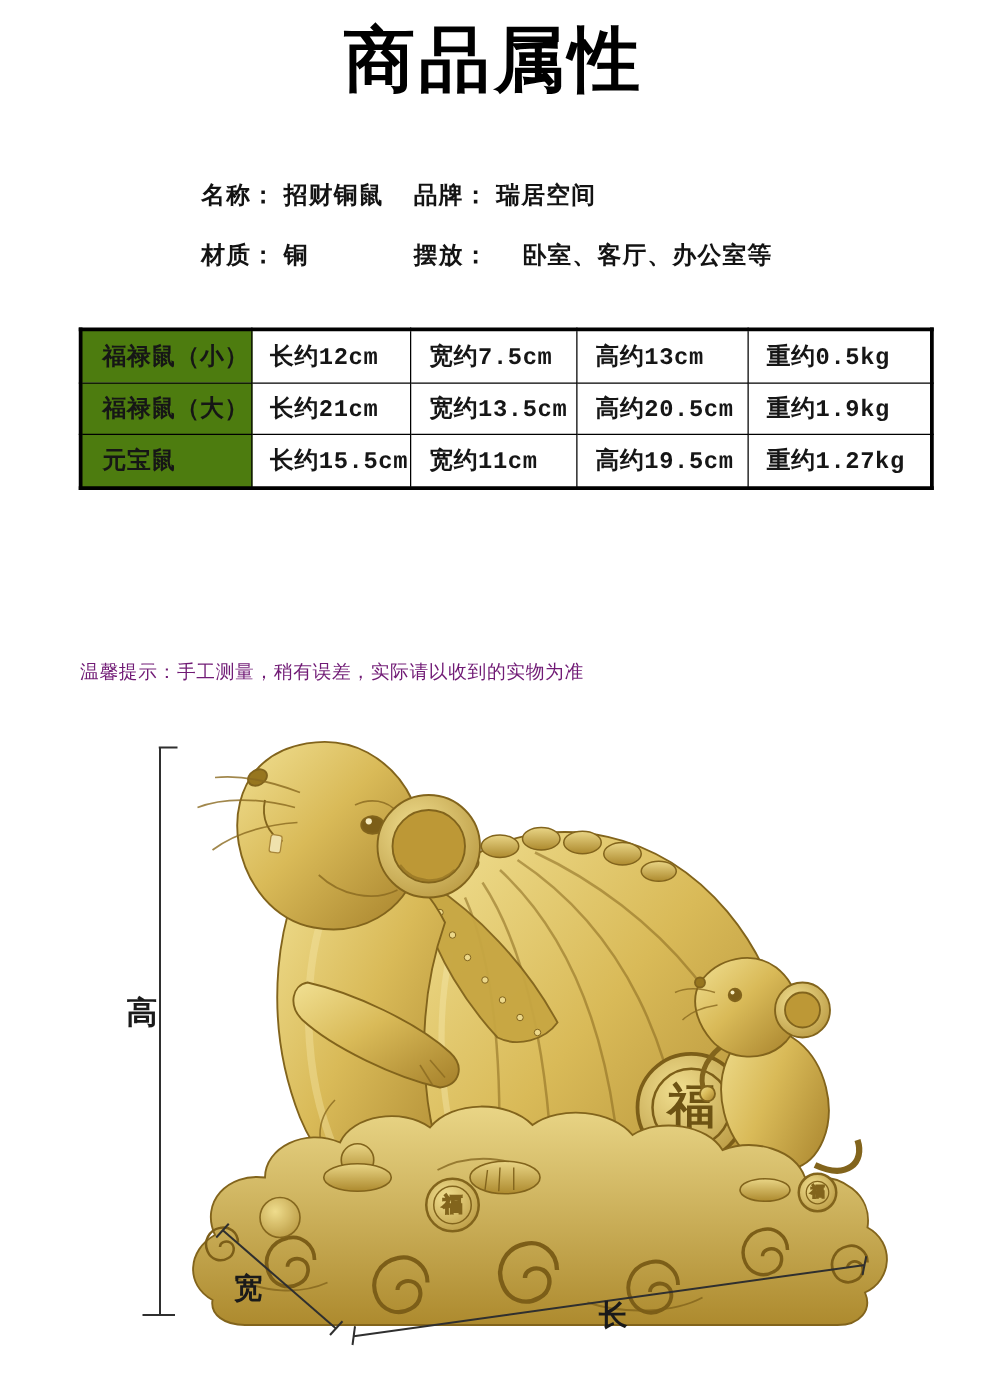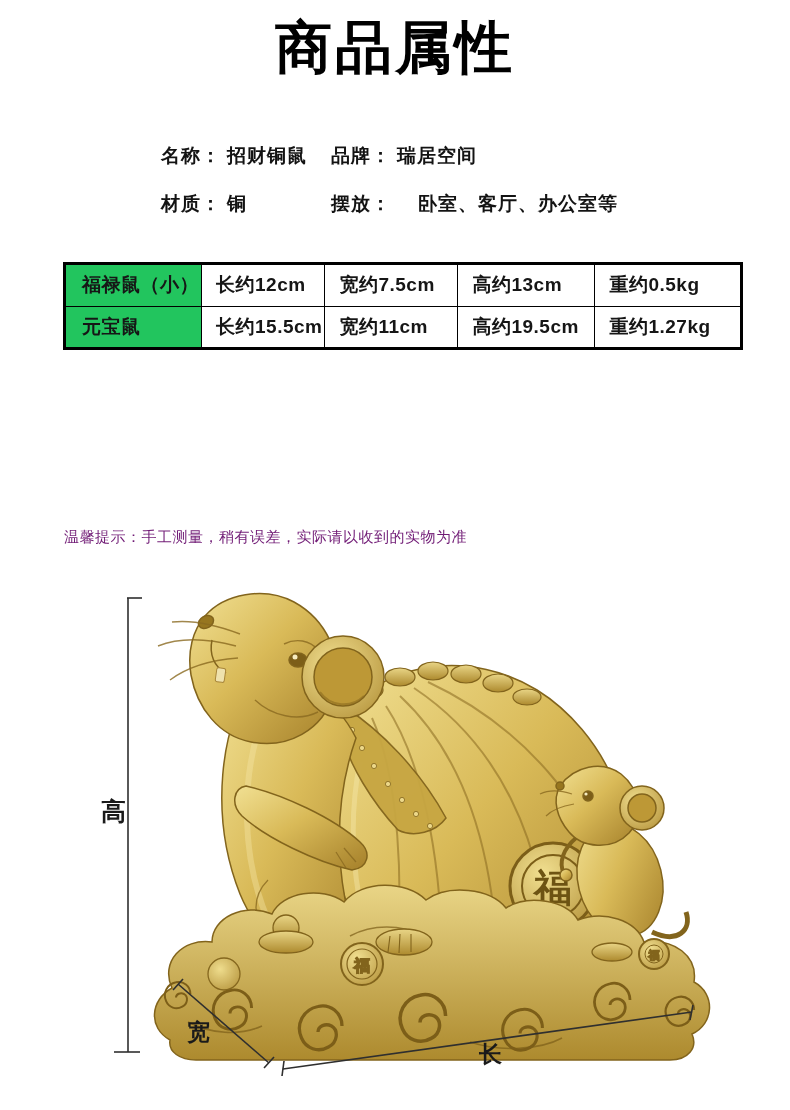--- a/index.html
+++ b/index.html
@@ -1,31 +1,31 @@
 <!DOCTYPE html>
 <html><head>
 <meta charset="utf-8">
 <style>
   html,body{margin:0;padding:0;background:#fff;}
   .page{position:relative;width:790px;height:1110px;background:#fff;overflow:hidden;
-        font-family:Liberation Sans, sans-serif;color:#111;}
+        font-family:Liberation Mono, monospace;color:#111;}
   .title{position:absolute;left:0;top:10px;width:100%;margin:0;text-align:center;
          font-size:57px;font-weight:900;letter-spacing:3px;color:#000;}
   .info-item{position:absolute;display:flex;font-size:19px;font-weight:600;color:#131313;
              letter-spacing:1px;white-space:nowrap;}
   .info-item .lab{margin-right:6px;}
   .pos-name{left:161px;top:143px;}
   .pos-brand{left:331px;top:143px;}
   .pos-material{left:161px;top:191px;text-align:right;}
   .pos-placement{left:331px;top:191px;gap:21px;}
   table.spec{position:absolute;left:63px;top:262px;border-collapse:collapse;
              border:3px solid #000;table-layout:fixed;}
   table.spec td{border:1.5px solid #000;height:40.5px;font-size:19px;font-weight:600;
                 color:#161616;padding:0 2px 0 14px;white-space:nowrap;letter-spacing:0.5px;}
-  table.spec td.model{background:#22c55e;padding-left:16px;}
+  table.spec td.model{background:#4d7c0f;padding-left:16px;}
   .note{position:absolute;left:64px;top:528px;font-size:15px;font-weight:500;color:#701a75;
         letter-spacing:0.5px;}
   .figure{position:absolute;left:0;top:580px;width:790px;height:530px;}
   .figure svg{position:absolute;left:0;top:0;}
   .dim-label{position:absolute;font-size:23px;font-weight:600;color:#1a1a1a;line-height:1;}
   .dim-h{left:101px;top:219px;font-size:25px;}
   .dim-w{left:187px;top:441px;}
   .dim-l{left:479px;top:463px;}
 </style>
 </head>
@@ -60,20 +60,27 @@
       <col style="width:137px">
         <col style="width:147px">
     </colgroup>
     <tbody>
       <tr>
         <td class="model">福禄鼠（小）</td>
         <td>长约12cm</td>
         <td>宽约7.5cm</td>
         <td>高约13cm</td>
         <td>重约0.5kg</td>
+      </tr>
+      <tr>
+        <td class="model">福禄鼠（大）</td>
+        <td>长约21cm</td>
+        <td>宽约13.5cm</td>
+        <td>高约20.5cm</td>
+        <td>重约1.9kg</td>
       </tr>
       <tr>
         <td class="model">元宝鼠</td>
         <td>长约15.5cm</td>
         <td>宽约11cm</td>
         <td>高约19.5cm</td>
         <td>重约1.27kg</td>
       </tr>
     </tbody>
   </table>

